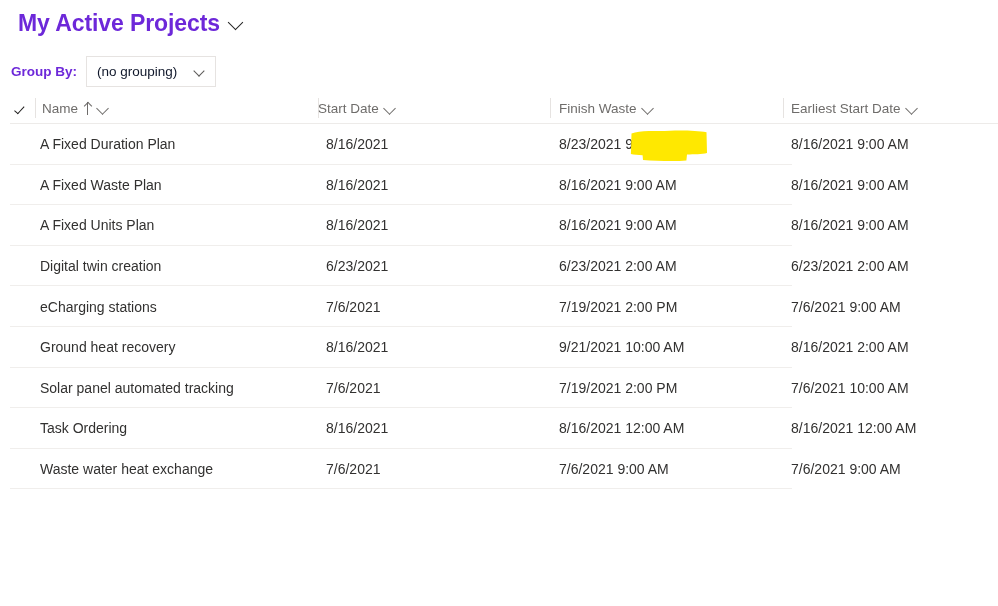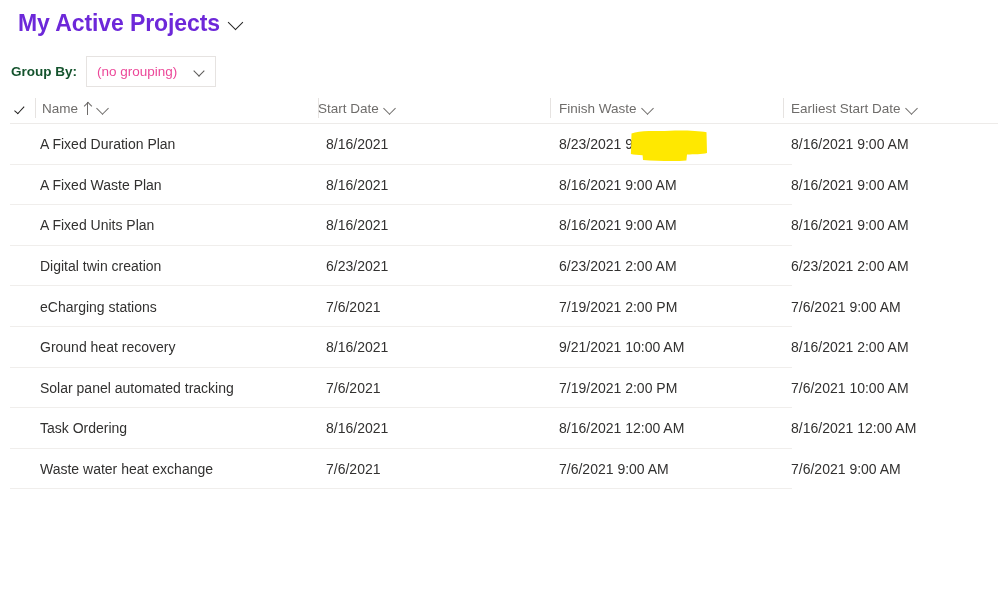--- a/index.html
+++ b/index.html
@@ -58,36 +58,36 @@
     position: absolute;
     left: 11px;
     top: 56px;
     display: flex;
     align-items: center;
     gap: 9px;
   }
   #groupby-label {
     font-size: 13.5px;
     font-weight: 700;
-    color: #14532d;
+    color: #6d28d9;
   }
   #groupby-select {
     box-sizing: border-box;
     width: 130px;
     height: 31px;
     border: 1px solid #e6e3e1;
     background: #ffffff;
     display: flex;
     align-items: center;
     justify-content: space-between;
     padding: 0 9px 0 10px;
   }
   #groupby-value {
     font-size: 13.5px;
-    color: #ec4899;
+    color: #0f172a;
   }
   #groupby-chevron { color: #5c5a58; width: 12px; height: 12px; }
   #groupby-chevron::before { width: 7px; height: 7px; border-width: 1.4px; top: 1px; }
 
   
   #header-row {
     position: absolute;
     left: 0;
     top: 93px;
     width: 998px;

